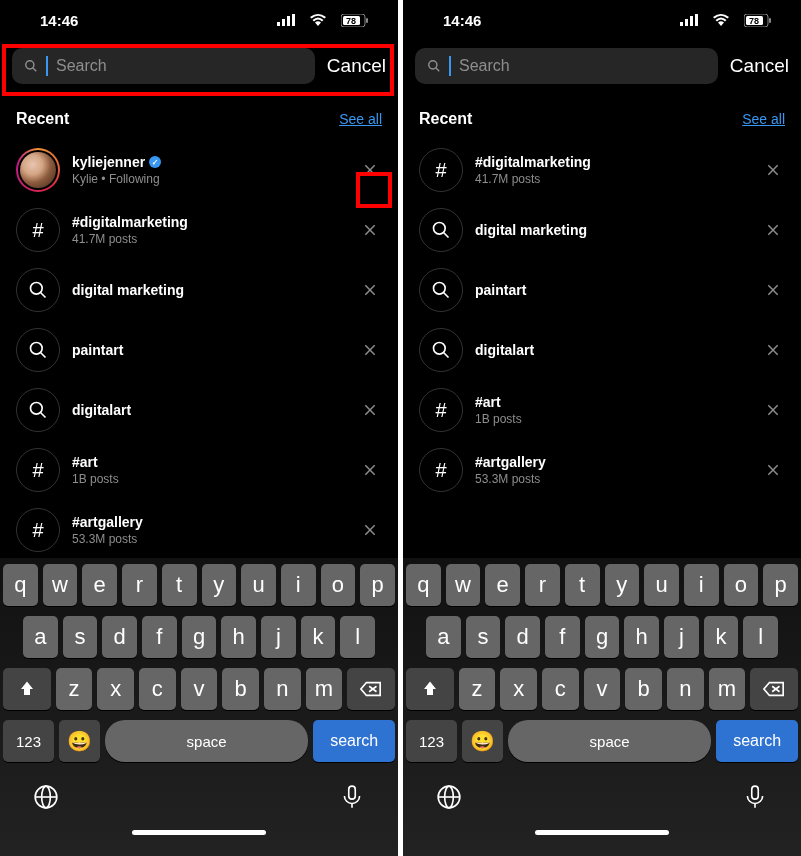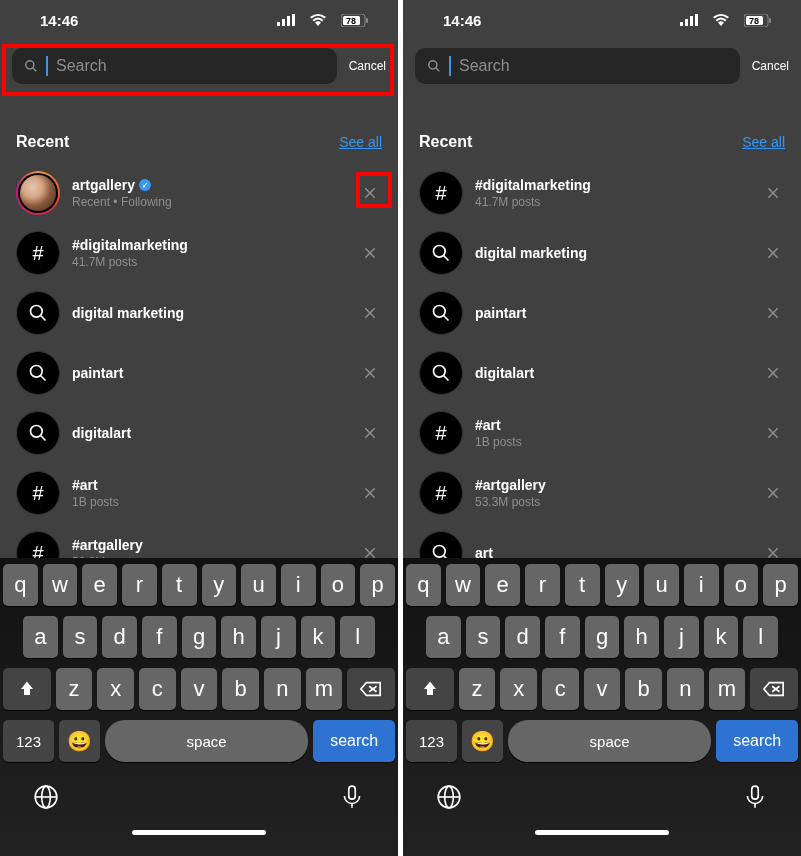--- a/index.html
+++ b/index.html
@@ -7,21 +7,21 @@
     background: #fff;
     font-family: -apple-system, BlinkMacSystemFont, "Segoe UI", Helvetica, Arial, sans-serif;
     width: 801px;
     height: 856px;
     display: flex;
     gap: 5px;
   }
   .phone {
     width: 398px;
     height: 856px;
-    background: #404040;
+    background: #000000;
     position: relative;
     overflow: hidden;
     display: flex;
     flex-direction: column;
   }
   .status-bar {
     height: 40px;
     display: flex;
     justify-content: space-between;
     align-items: center;
@@ -57,28 +57,27 @@
     border: none;
     outline: none;
     color: #fff;
     font-size: 16px;
     flex: 1;
   }
   .search-input input::placeholder { color: #8e8e8e; }
   .cursor {
     width: 2px; height: 20px; background: #3897f0;
   }
-  .cancel { color: #fff; font-size: 12px; }
+  .cancel { color: #fff; font-size: 19px; }
   .red-box-search { border: 4px solid #ff0000; position: absolute; }
   .section-header {
     display: flex;
     justify-content: space-between;
     align-items: center;
     padding: 18px 16px 12px 16px;
-    margin-top: 23px;
   }
   .section-title { color: #fff; font-size: 16px; font-weight: 600; }
   .see-all { color: #3897f0; font-size: 14px; font-weight: 500; text-decoration: underline; }
   .list { flex: 1; overflow: hidden; }
   .item {
     display: flex;
     align-items: center;
     padding: 8px 16px;
     gap: 12px;
     height: 60px;
@@ -229,24 +228,24 @@
 
   <div class="list" id="list-left">
       <div class="item">
         <div class="avatar avatar-ring">
           <div class="inner">
             <div class="img"></div>
           </div>
         </div>
         <div class="item-text">
           <div class="item-title">
-            <span>artgallery</span>
+            <span>kyliejenner</span>
             <span class="verified">✓</span>
           </div>
-          <div class="item-sub">Recent • Following</div>
+          <div class="item-sub">Kylie • Following</div>
         </div>
         <div class="close-x">
           <svg width="14" height="14" viewBox="0 0 24 24" stroke="#8e8e8e" stroke-width="2.5">
             <line x1="4" y1="4" x2="20" y2="20"></line>
             <line x1="20" y1="4" x2="4" y2="20"></line>
           </svg>
         </div>
       </div>
       <div class="item">
         <div class="avatar avatar-icon">#</div>
@@ -562,39 +561,20 @@
           </div>
           <div class="item-sub">53.3M posts</div>
         </div>
         <div class="close-x">
           <svg width="14" height="14" viewBox="0 0 24 24" stroke="#8e8e8e" stroke-width="2.5">
             <line x1="4" y1="4" x2="20" y2="20"></line>
             <line x1="20" y1="4" x2="4" y2="20"></line>
           </svg>
         </div>
       </div>
-      <div class="item">
-        <div class="avatar avatar-icon">
-          <svg width="20" height="20" viewBox="0 0 24 24" fill="none" stroke="#fff" stroke-width="2">
-            <circle cx="10" cy="10" r="7"></circle>
-            <line x1="21" y1="21" x2="15" y2="15"></line>
-          </svg>
-        </div>
-        <div class="item-text">
-          <div class="item-title">
-            <span>art</span>
-          </div>
-        </div>
-        <div class="close-x">
-          <svg width="14" height="14" viewBox="0 0 24 24" stroke="#8e8e8e" stroke-width="2.5">
-            <line x1="4" y1="4" x2="20" y2="20"></line>
-            <line x1="20" y1="4" x2="4" y2="20"></line>
-          </svg>
-        </div>
-      </div>
     </div>
 
   <div class="keyboard" id="kb-right">
       <div class="kb-row">
         <div class="key">q</div>
         <div class="key">w</div>
         <div class="key">e</div>
         <div class="key">r</div>
         <div class="key">t</div>
         <div class="key">y</div>

